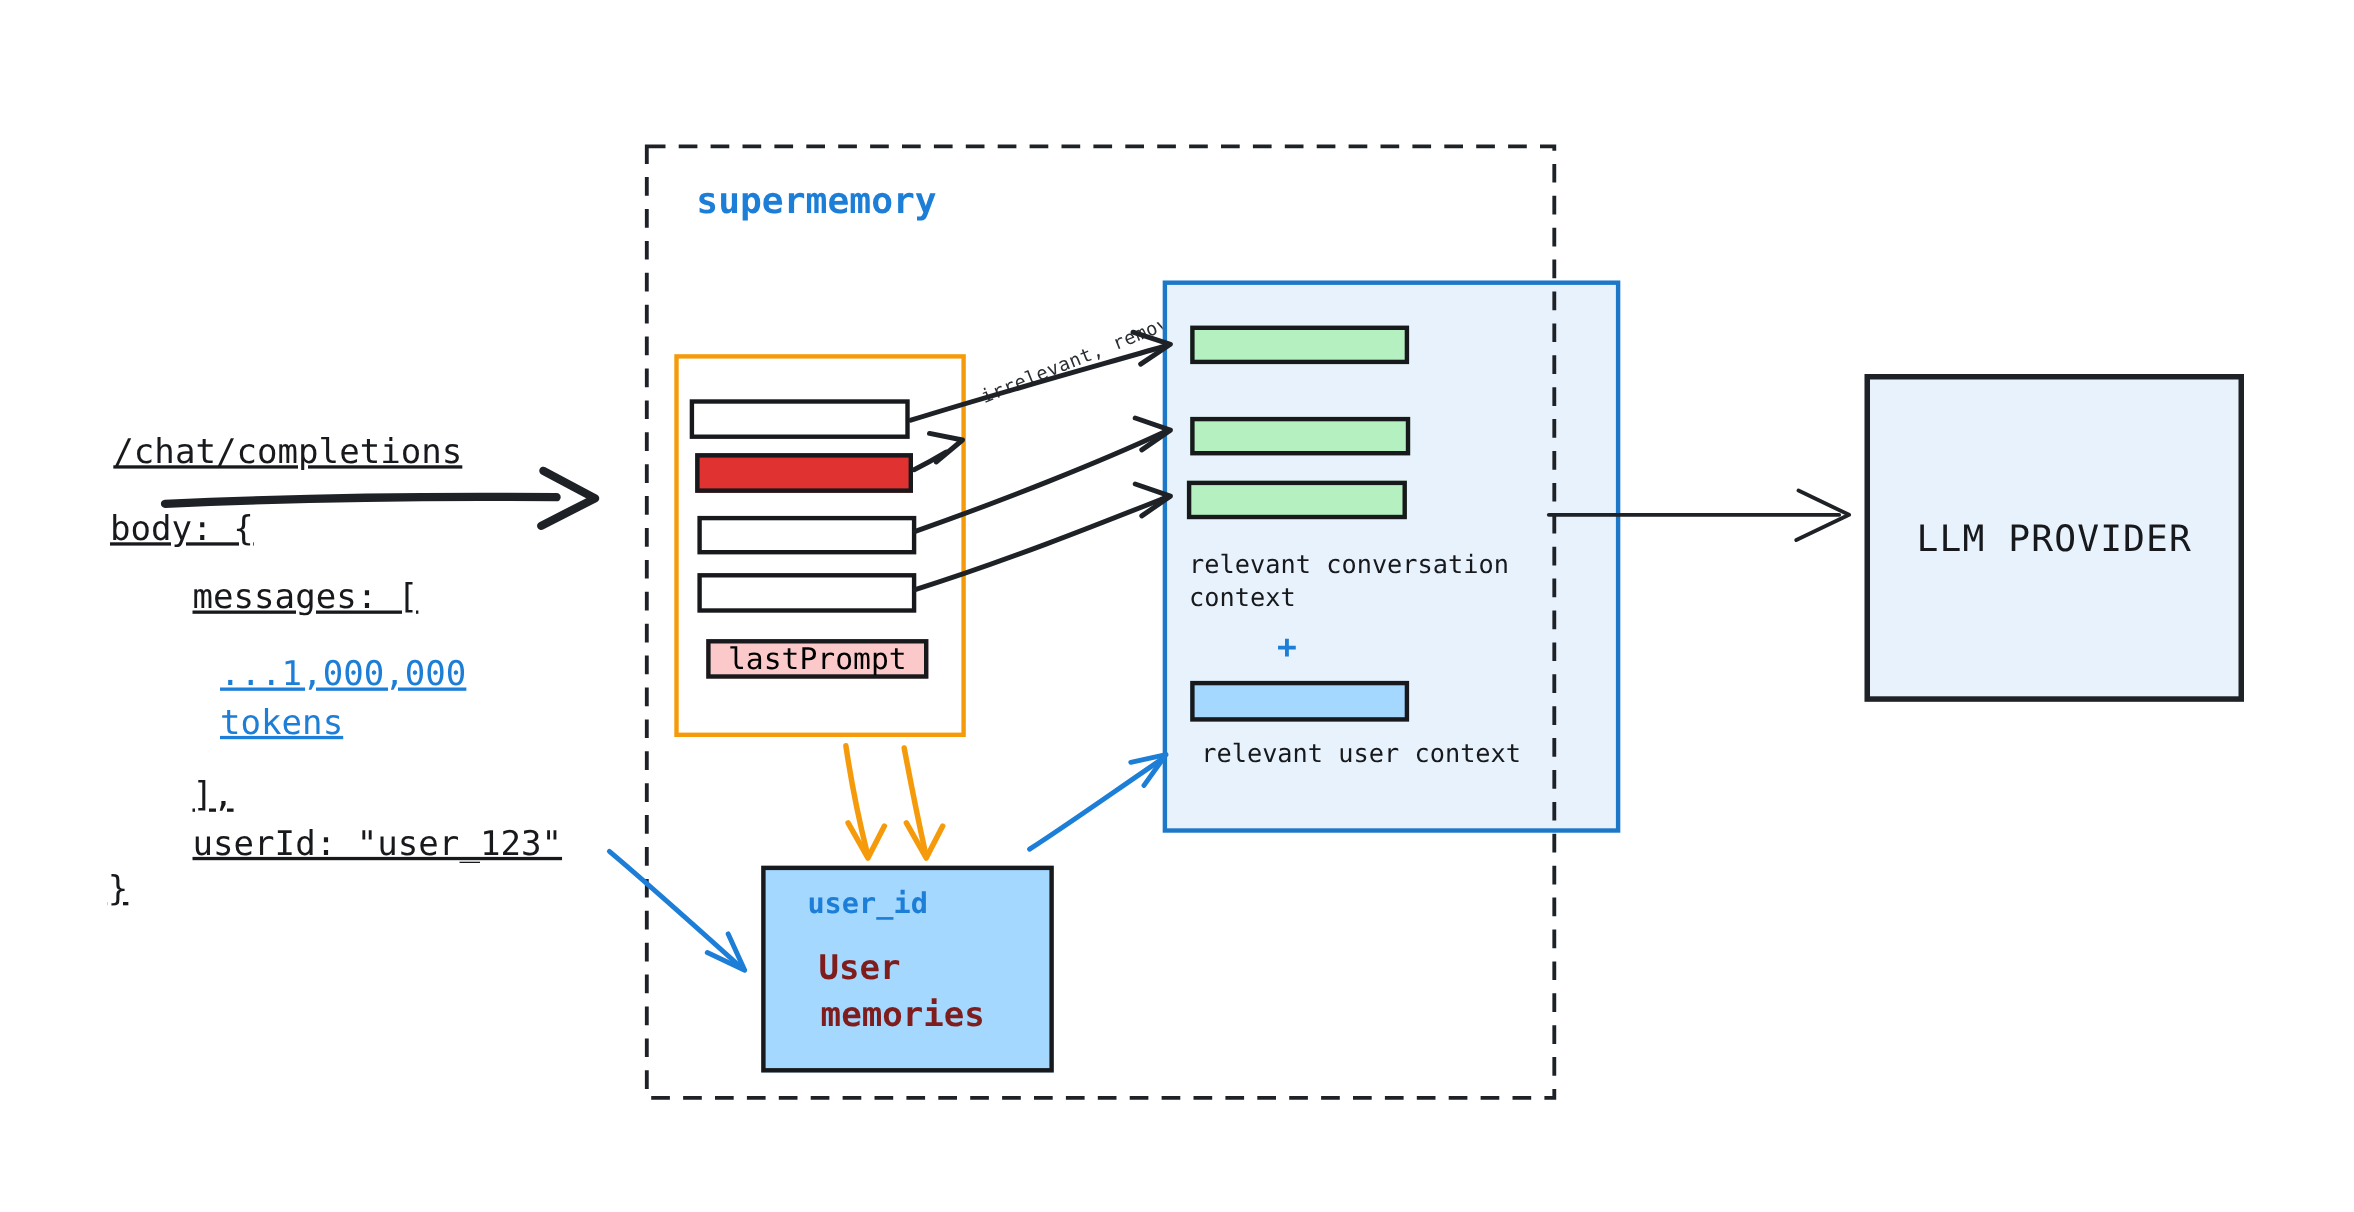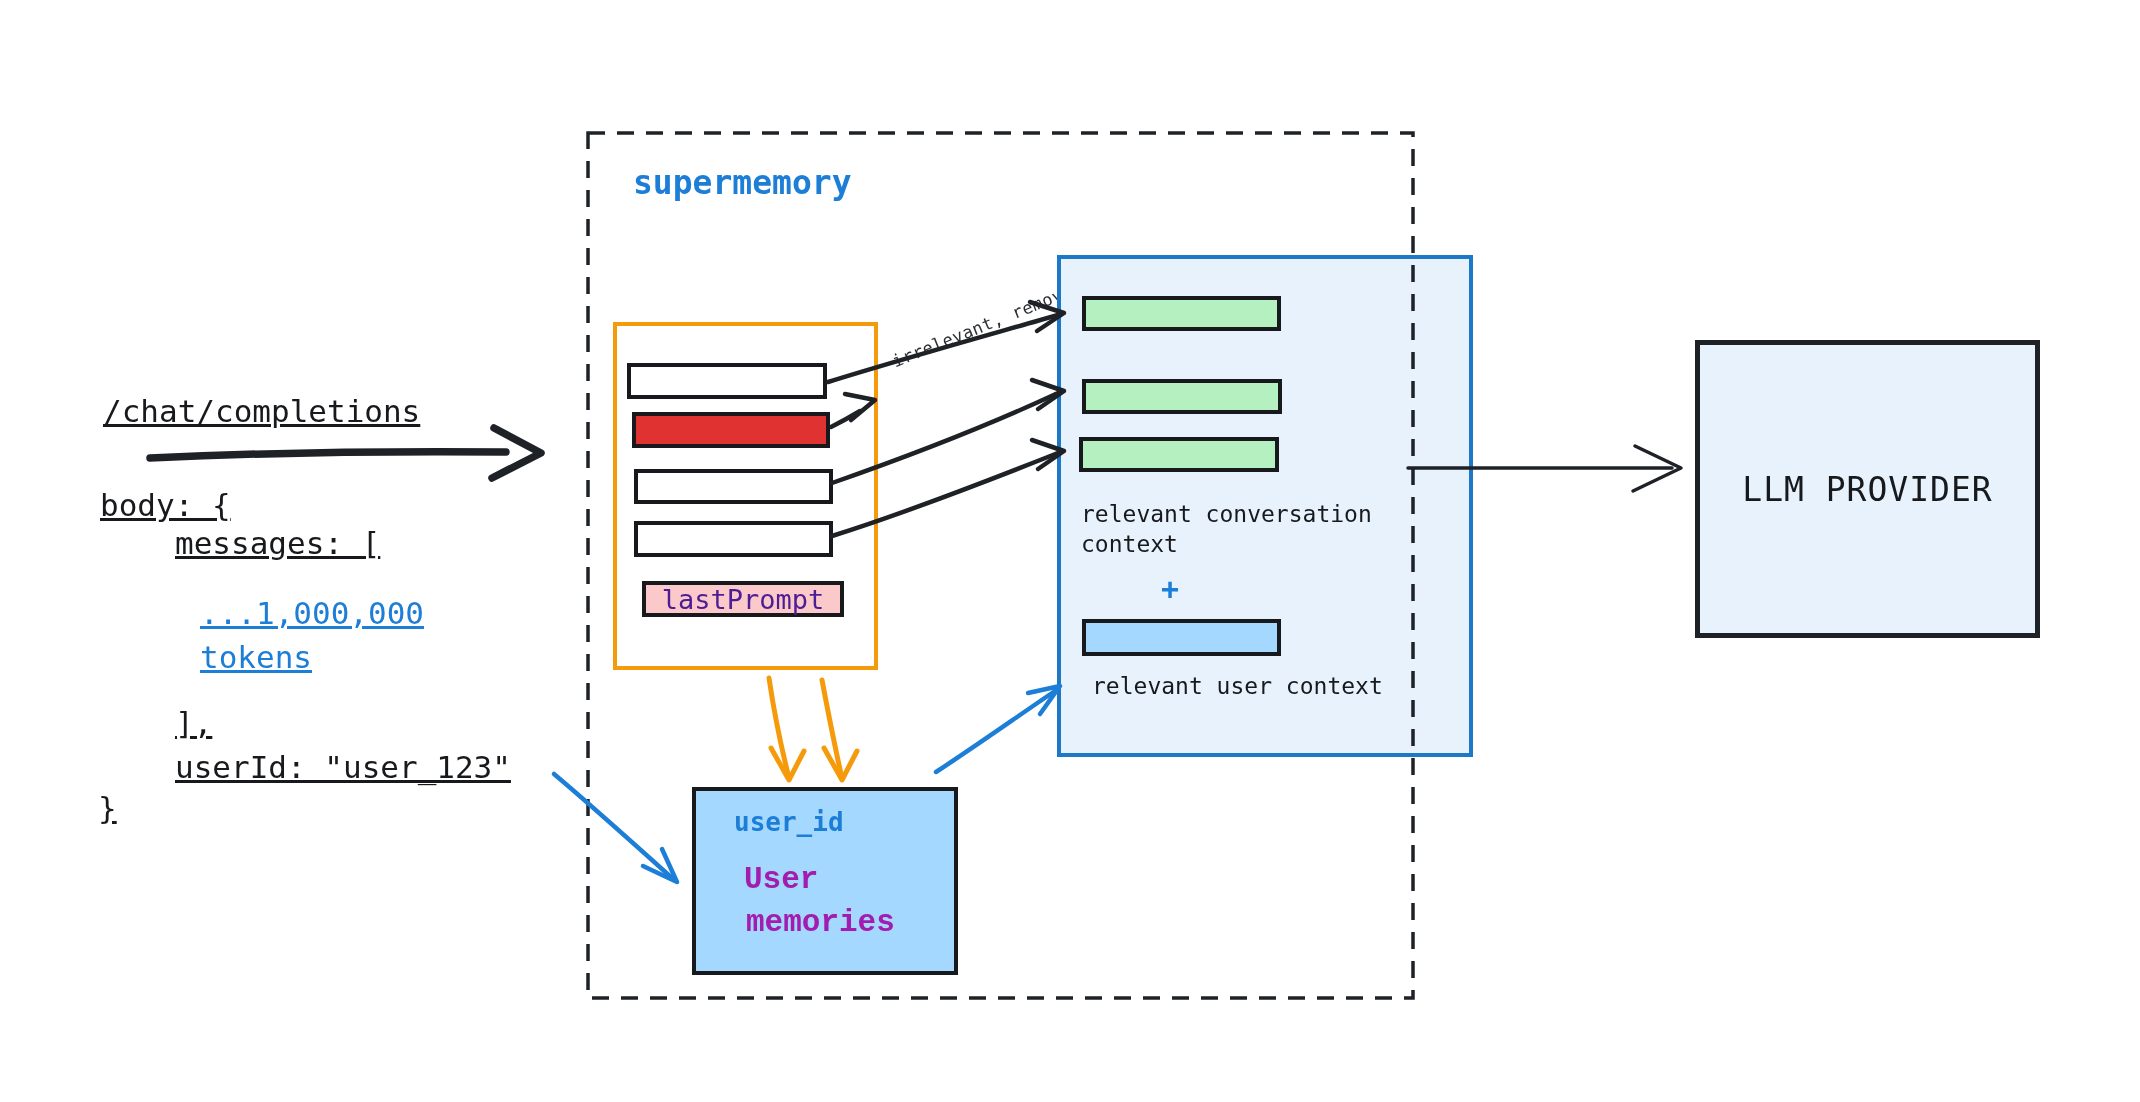--- a/index.html
+++ b/index.html
@@ -30,40 +30,40 @@
     display:flex;align-items:center;justify-content:center;
   }
   .llm-label{font-size:33px;letter-spacing:1px;color:#17191c;}
   
   .row{position:absolute;border:4px solid #17191c;box-sizing:border-box;background:#ffffff;}
   .row.red{background:#e03231;}
   .row.green{background:#b5f0c0;border-width:4px;}
   .row.sky{background:#a5d8ff;}
   .chip{
     position:absolute;border:4px solid #17191c;box-sizing:border-box;background:#fbc9c9;
-    display:flex;align-items:center;justify-content:center;font-size:27px;color:#4c1d95;
+    display:flex;align-items:center;justify-content:center;font-size:27px;color:#000000;
   }
   .ctx-label{position:absolute;font-size:23px;line-height:1.28;color:#17191c;white-space:pre;}
   .plus{position:absolute;font-size:30px;font-weight:bold;color:#1c7ed6;}
   .memkey{position:absolute;font-size:26px;font-weight:bold;color:#1c7ed6;}
-  .memname{position:absolute;font-size:31px;font-weight:bold;color:#a21caf;line-height:1.38;white-space:pre;font-family:Liberation Mono, monospace;}
+  .memname{position:absolute;font-size:31px;font-weight:bold;color:#7f1d1d;line-height:1.38;white-space:pre;}
   .note{
     position:absolute;left:893px;top:352px;width:200px;
     font-size:17px;color:#2b2f33;transform:rotate(-22deg);transform-origin:left center;
     white-space:nowrap;letter-spacing:.5px;
   }
   svg.overlay{position:absolute;left:0;top:0;pointer-events:none;}
 </style>
 </head>
 <body>
 
 <div class="canvas">
 
   <div class="abs code" style="left:103px;top:396px;">/chat/completions</div>
-  <div class="abs code" style="left:100px;top:490px;">body: {</div>
+  <div class="abs code" style="left:100px;top:466px;">body: {</div>
   <div class="abs code" style="left:175px;top:528px;">messages: [</div>
   <div class="abs code blue" style="left:200px;top:598px;">...1,000,000</div>
   <div class="abs code blue" style="left:200px;top:642px;">tokens</div>
   <div class="abs code" style="left:175px;top:708px;">],</div>
   <div class="abs code" style="left:175px;top:752px;">userId: "user_123"</div>
   <div class="abs code" style="left:98px;top:793px;">}</div>
 
   <div class="abs sm-title" style="left:633px;top:163px;">supermemory</div>
 
   <div class="abs orange-box">

